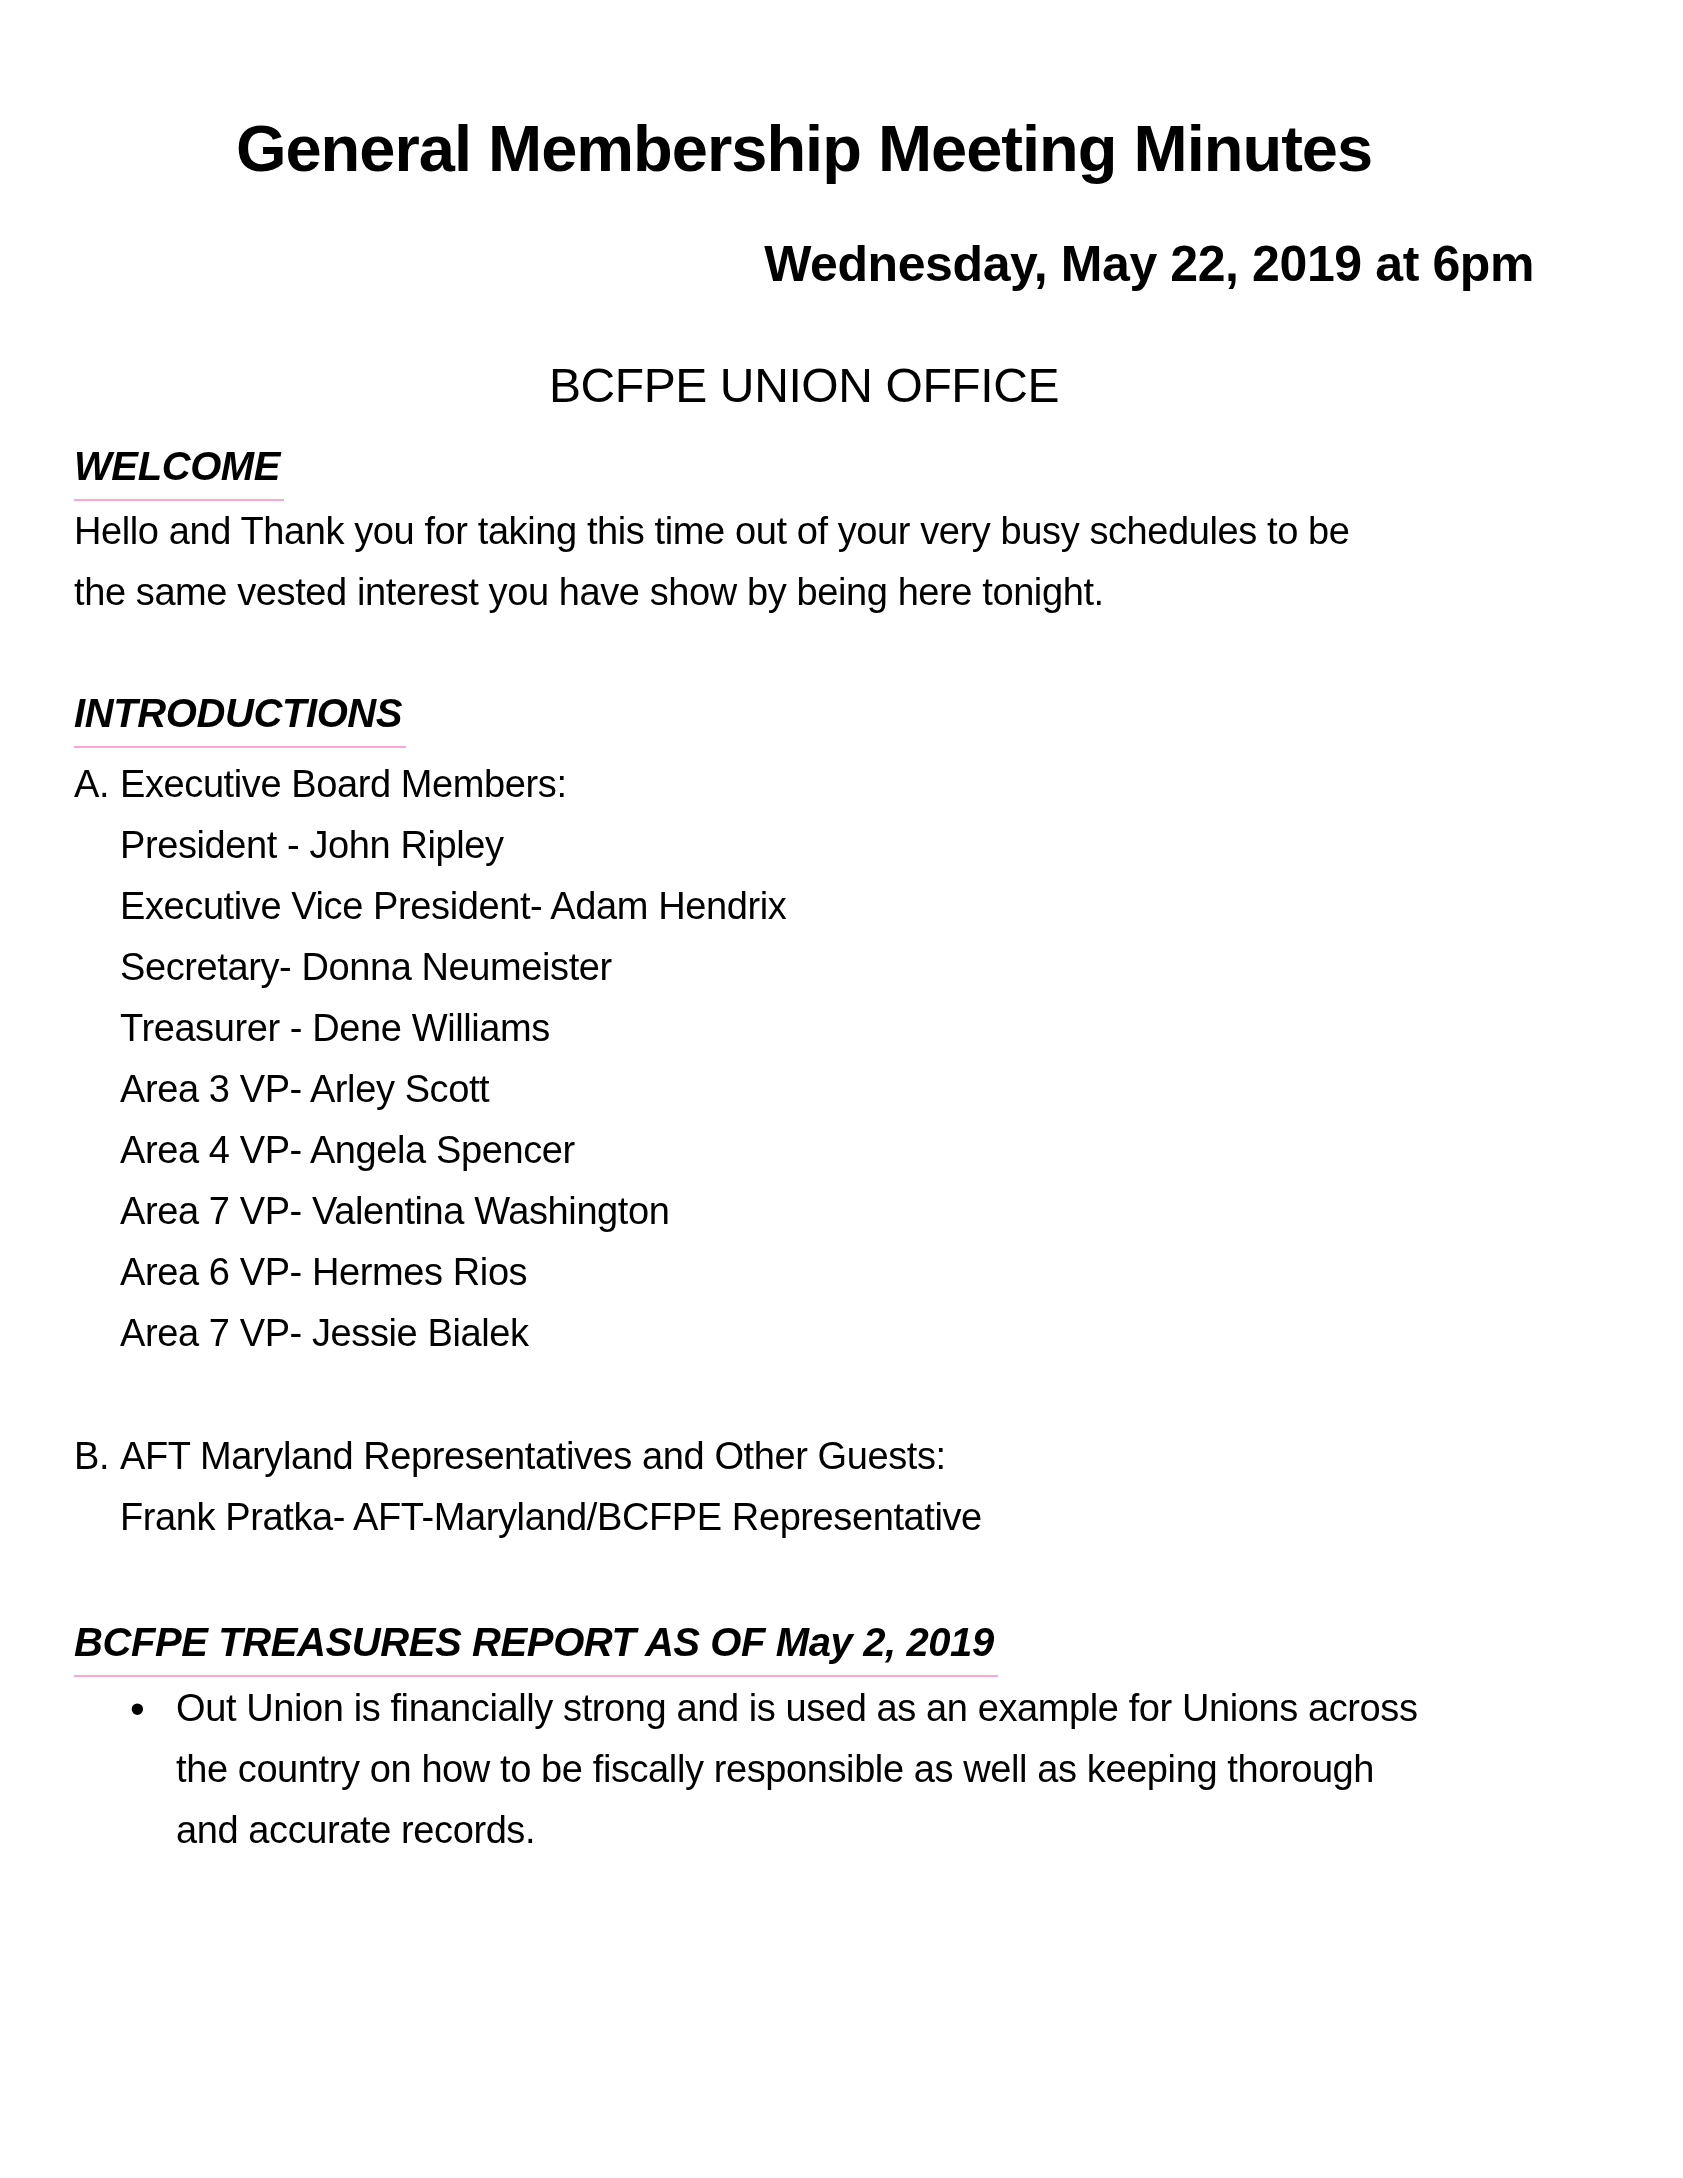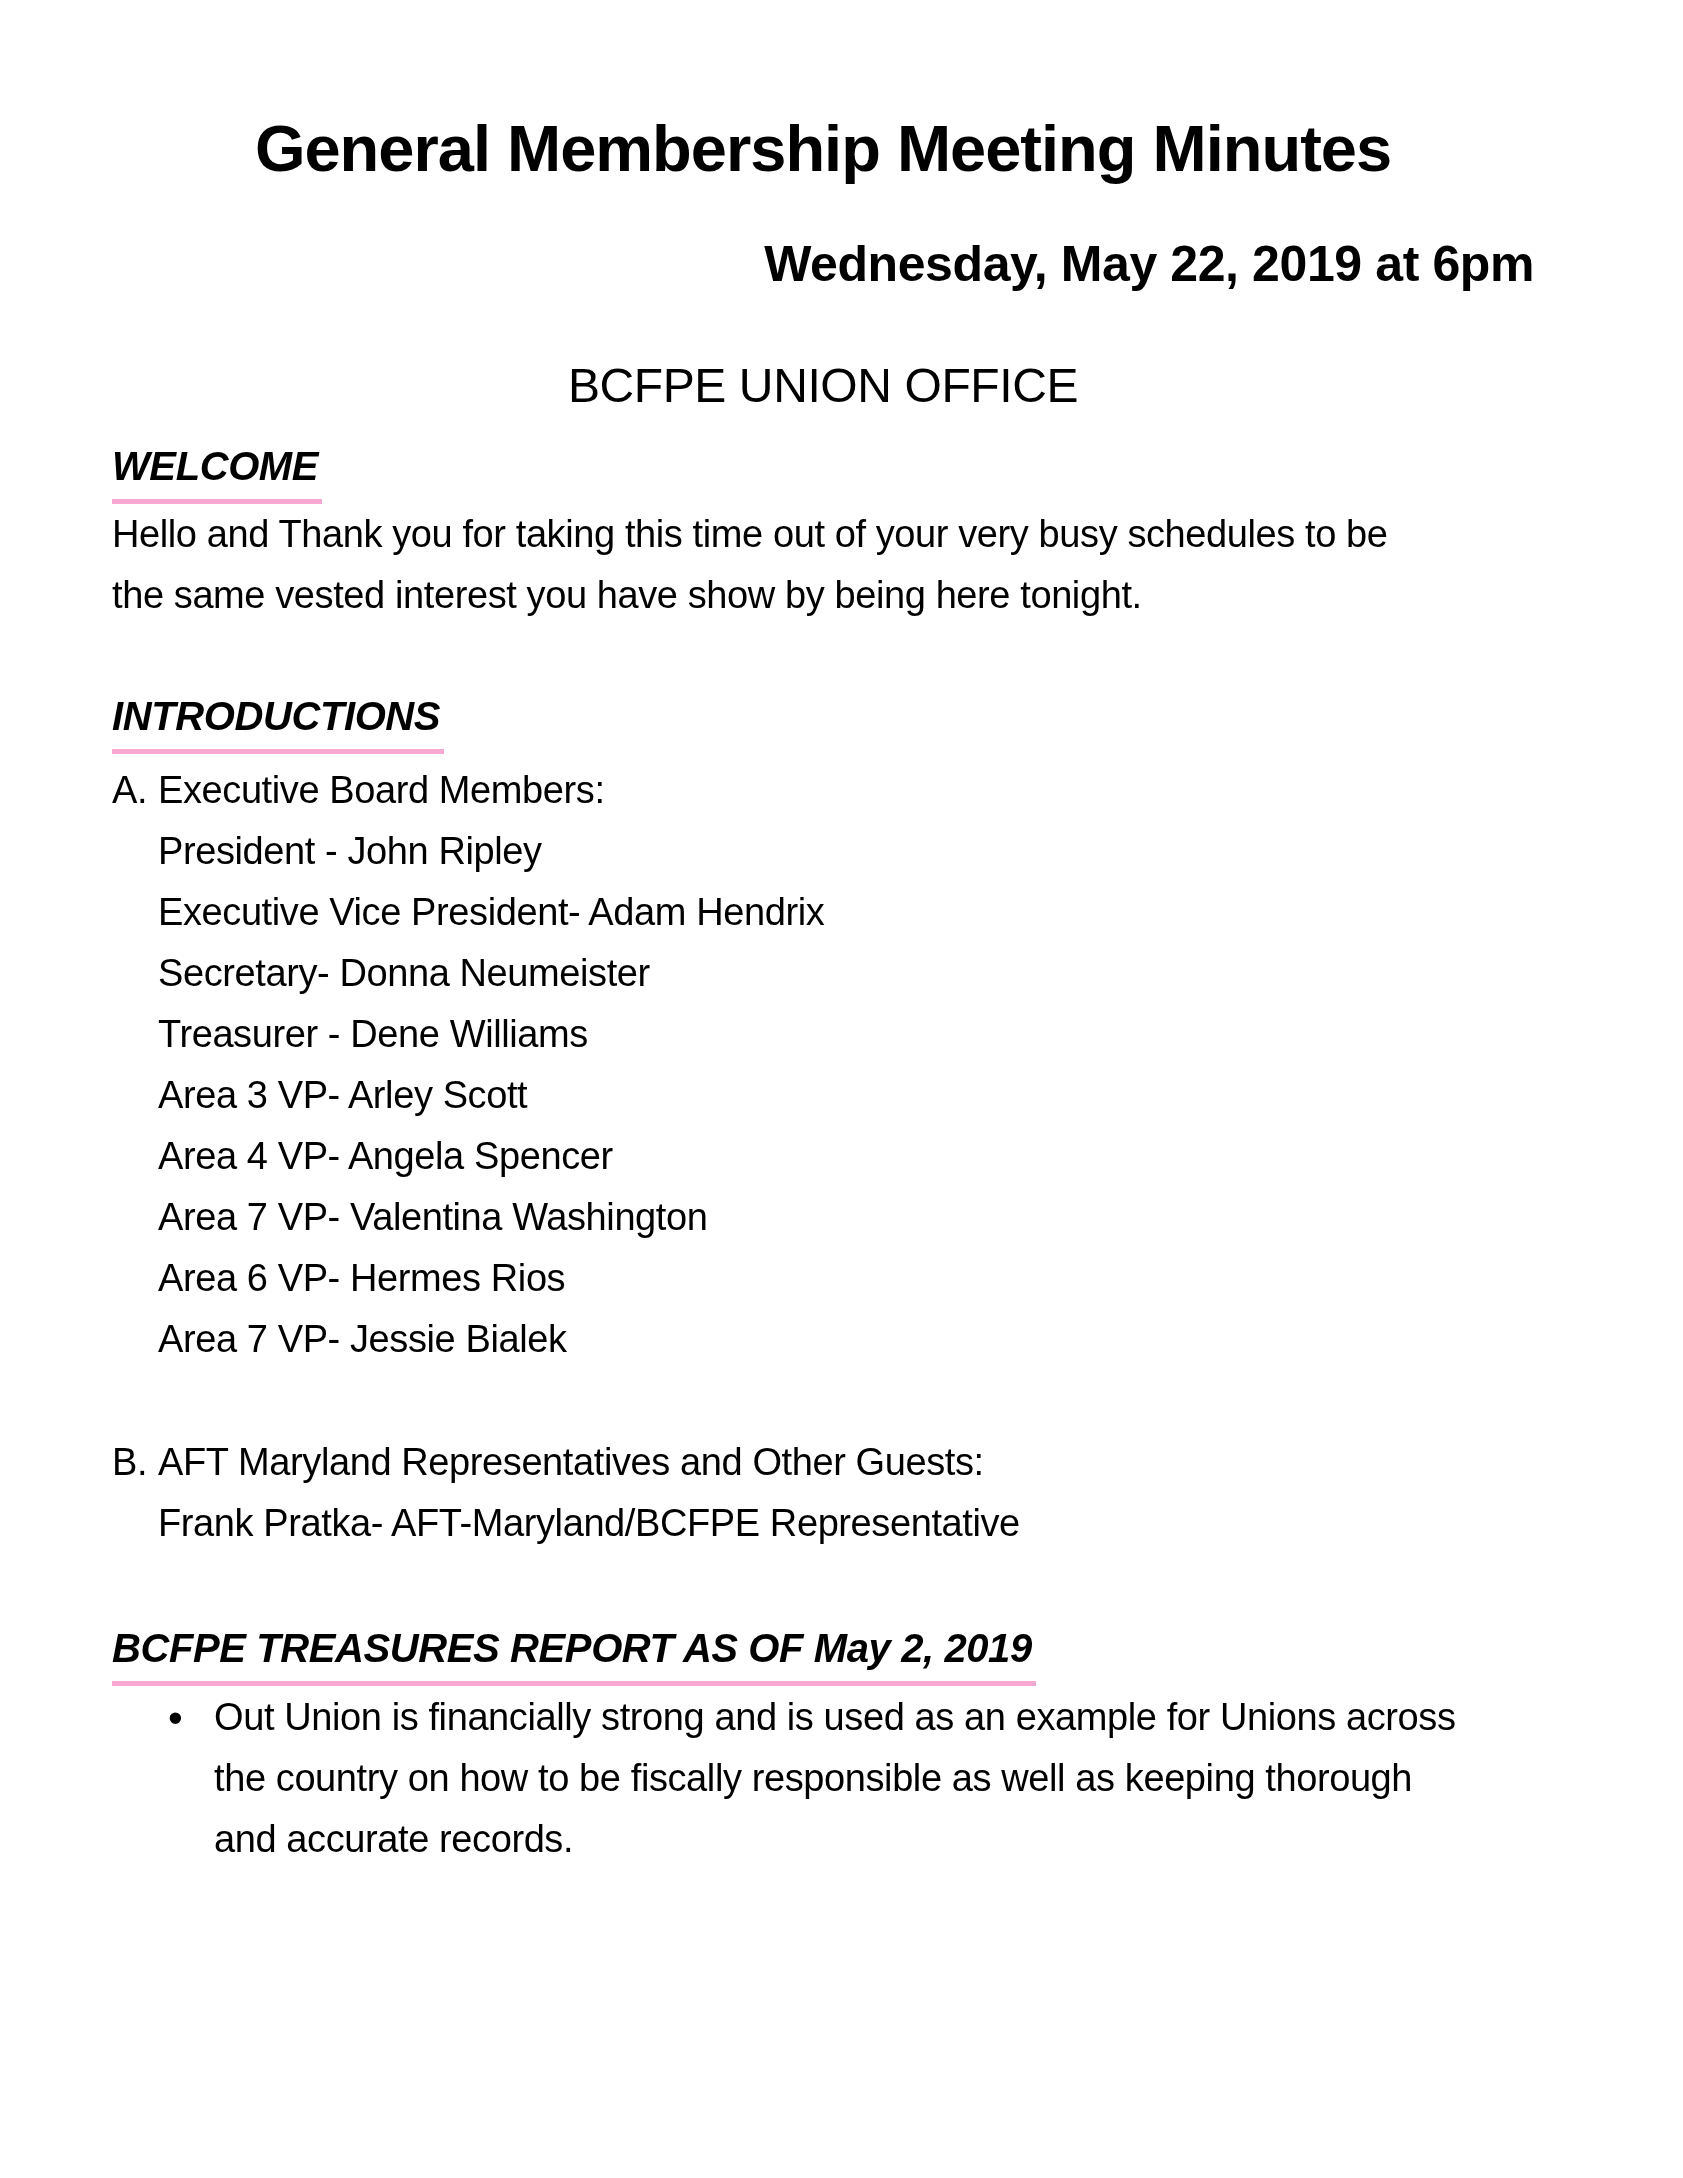--- a/index.html
+++ b/index.html
@@ -5,21 +5,21 @@
   html, body { margin: 0; padding: 0; background: #e8e8e8; }
   .page {
     position: relative;
     width: 1683px;
     height: 2178px;
     margin: 0 auto;
     background: #ffffff;
     color: #000000;
     font-family: "Liberation Sans", "DejaVu Sans", sans-serif;
     box-sizing: border-box;
-    padding: 104px 149px 0 112px;
+    padding: 104px 149px 0 74px;
     overflow: hidden;
     letter-spacing: -0.4px;
   }
   .doc-title {
     margin: 0;
     font-size: 65px;
     line-height: 89px;
     font-weight: bold;
     text-align: center;
     letter-spacing: -1px;
@@ -40,21 +40,21 @@
   }
   .sec { margin: 0; }
   .sec-heading {
     font-size: 40px;
     line-height: 61px;
     font-weight: bold;
     font-style: italic;
   }
   .sec-heading .hd {
     display: inline-block;
-    border-bottom: 5px solid #f9a8d4;
+    border-bottom: 2px solid #f9a8d4;
     padding-bottom: 2px;
     padding-right: 4px;
   }
   .mt-welcome   { margin-top: 18px; }
   .mt-intro     { margin-top: 60px; }
   .mt-treasures { margin-top: 64px; }
   .line, .alpha-item, .sub-item {
     font-size: 38px;
     line-height: 61px;
     white-space: pre;

